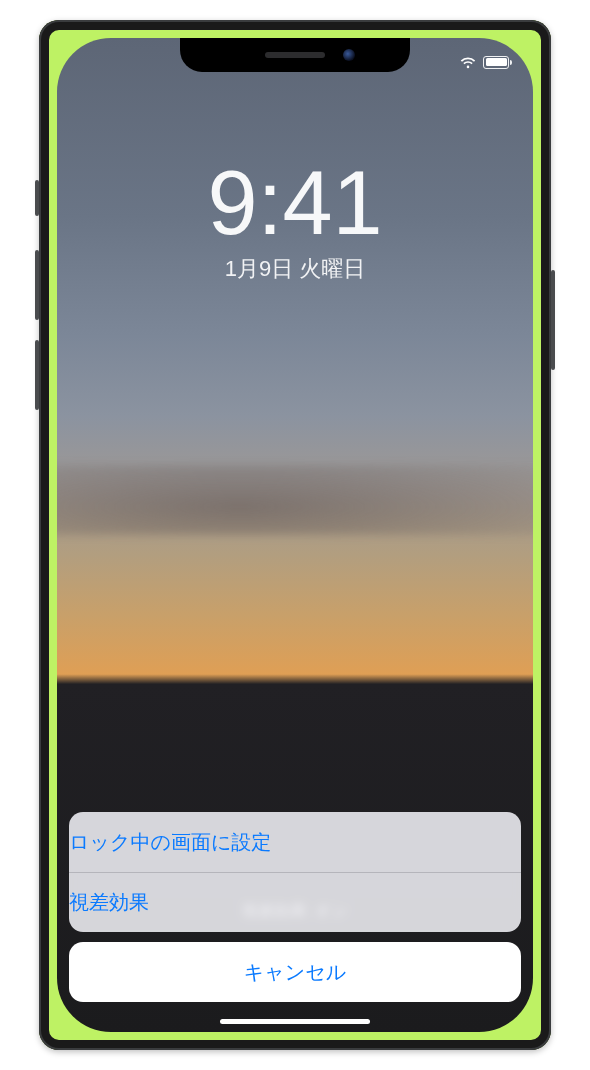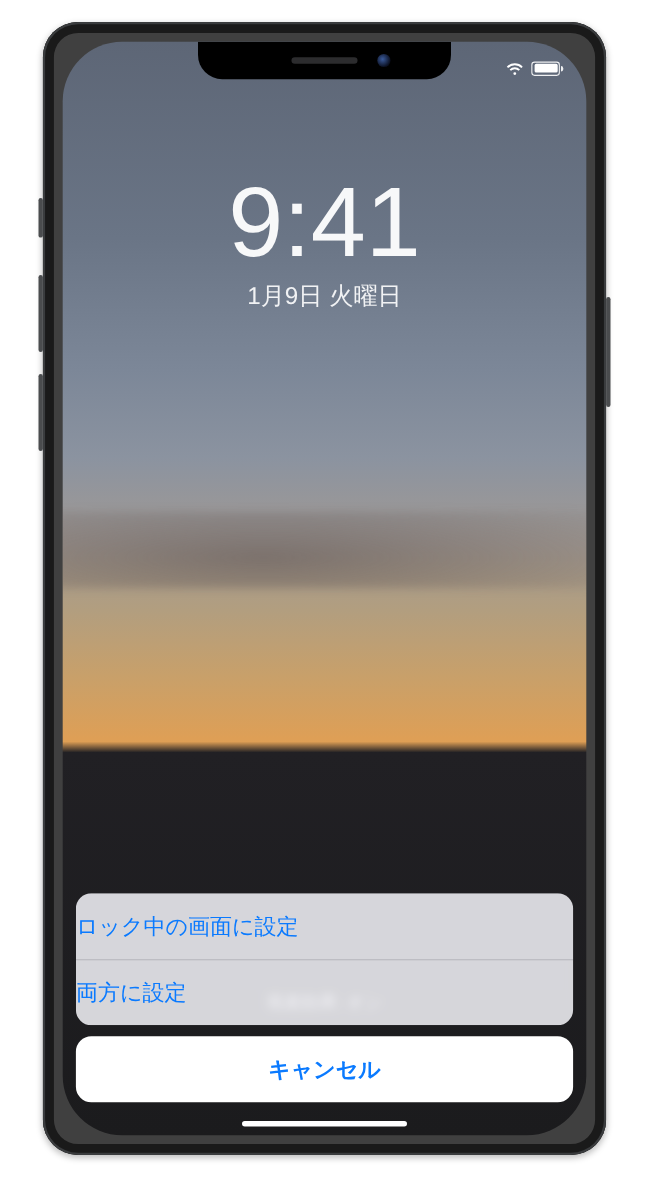--- a/index.html
+++ b/index.html
@@ -9,22 +9,22 @@
     background: #ffffff;
     display: flex;
     align-items: center;
     justify-content: center;
     font-family: -apple-system, "Helvetica Neue", Arial, sans-serif;
   }
   
   .phone {
     width: 512px;
     height: 1030px;
-    background: #404040;
-    border-radius: 32px;
+    background: #bef264;
+    border-radius: 20px;
     position: relative;
     box-shadow:
       inset 0 0 0 2px #3a3c3e,
       inset 0 0 0 10px #1a1a1a,
       0 2px 6px rgba(0,0,0,0.25);
   }
   .side-btn {
     position: absolute;
     background: #4a4c4e;
     border-radius: 2px;
@@ -167,21 +167,21 @@
   .sheet-item:first-child { border-top: none; }
   .sheet-cancel {
     margin-top: 10px;
     background: #ffffff;
     border-radius: 14px;
     height: 60px;
     display: flex;
     align-items: center;
     justify-content: center;
     font-size: 20px;
-    font-weight: 700;
+    font-weight: 400;
     color: #0a7aff;
     cursor: pointer;
   }
 
   
   .peek {
     position: absolute;
     left: 0; right: 0;
     bottom: 110px;
     text-align: center;
@@ -234,21 +234,21 @@
     </div>
 
     <div class="peek">視差効果: オン</div>
 
     <div class="sheet">
       <div class="sheet-group">
         <div class="sheet-item">
           <span>ロック中の画面に設定</span>
         </div>
         <div class="sheet-item">
-          <span>両方に設定</span>
+          <span>視差効果</span>
         </div>
       </div>
       <div class="sheet-cancel">
         <span>キャンセル</span>
       </div>
     </div>
 
     <div class="home-indicator"></div>
   </div>
 </div>

